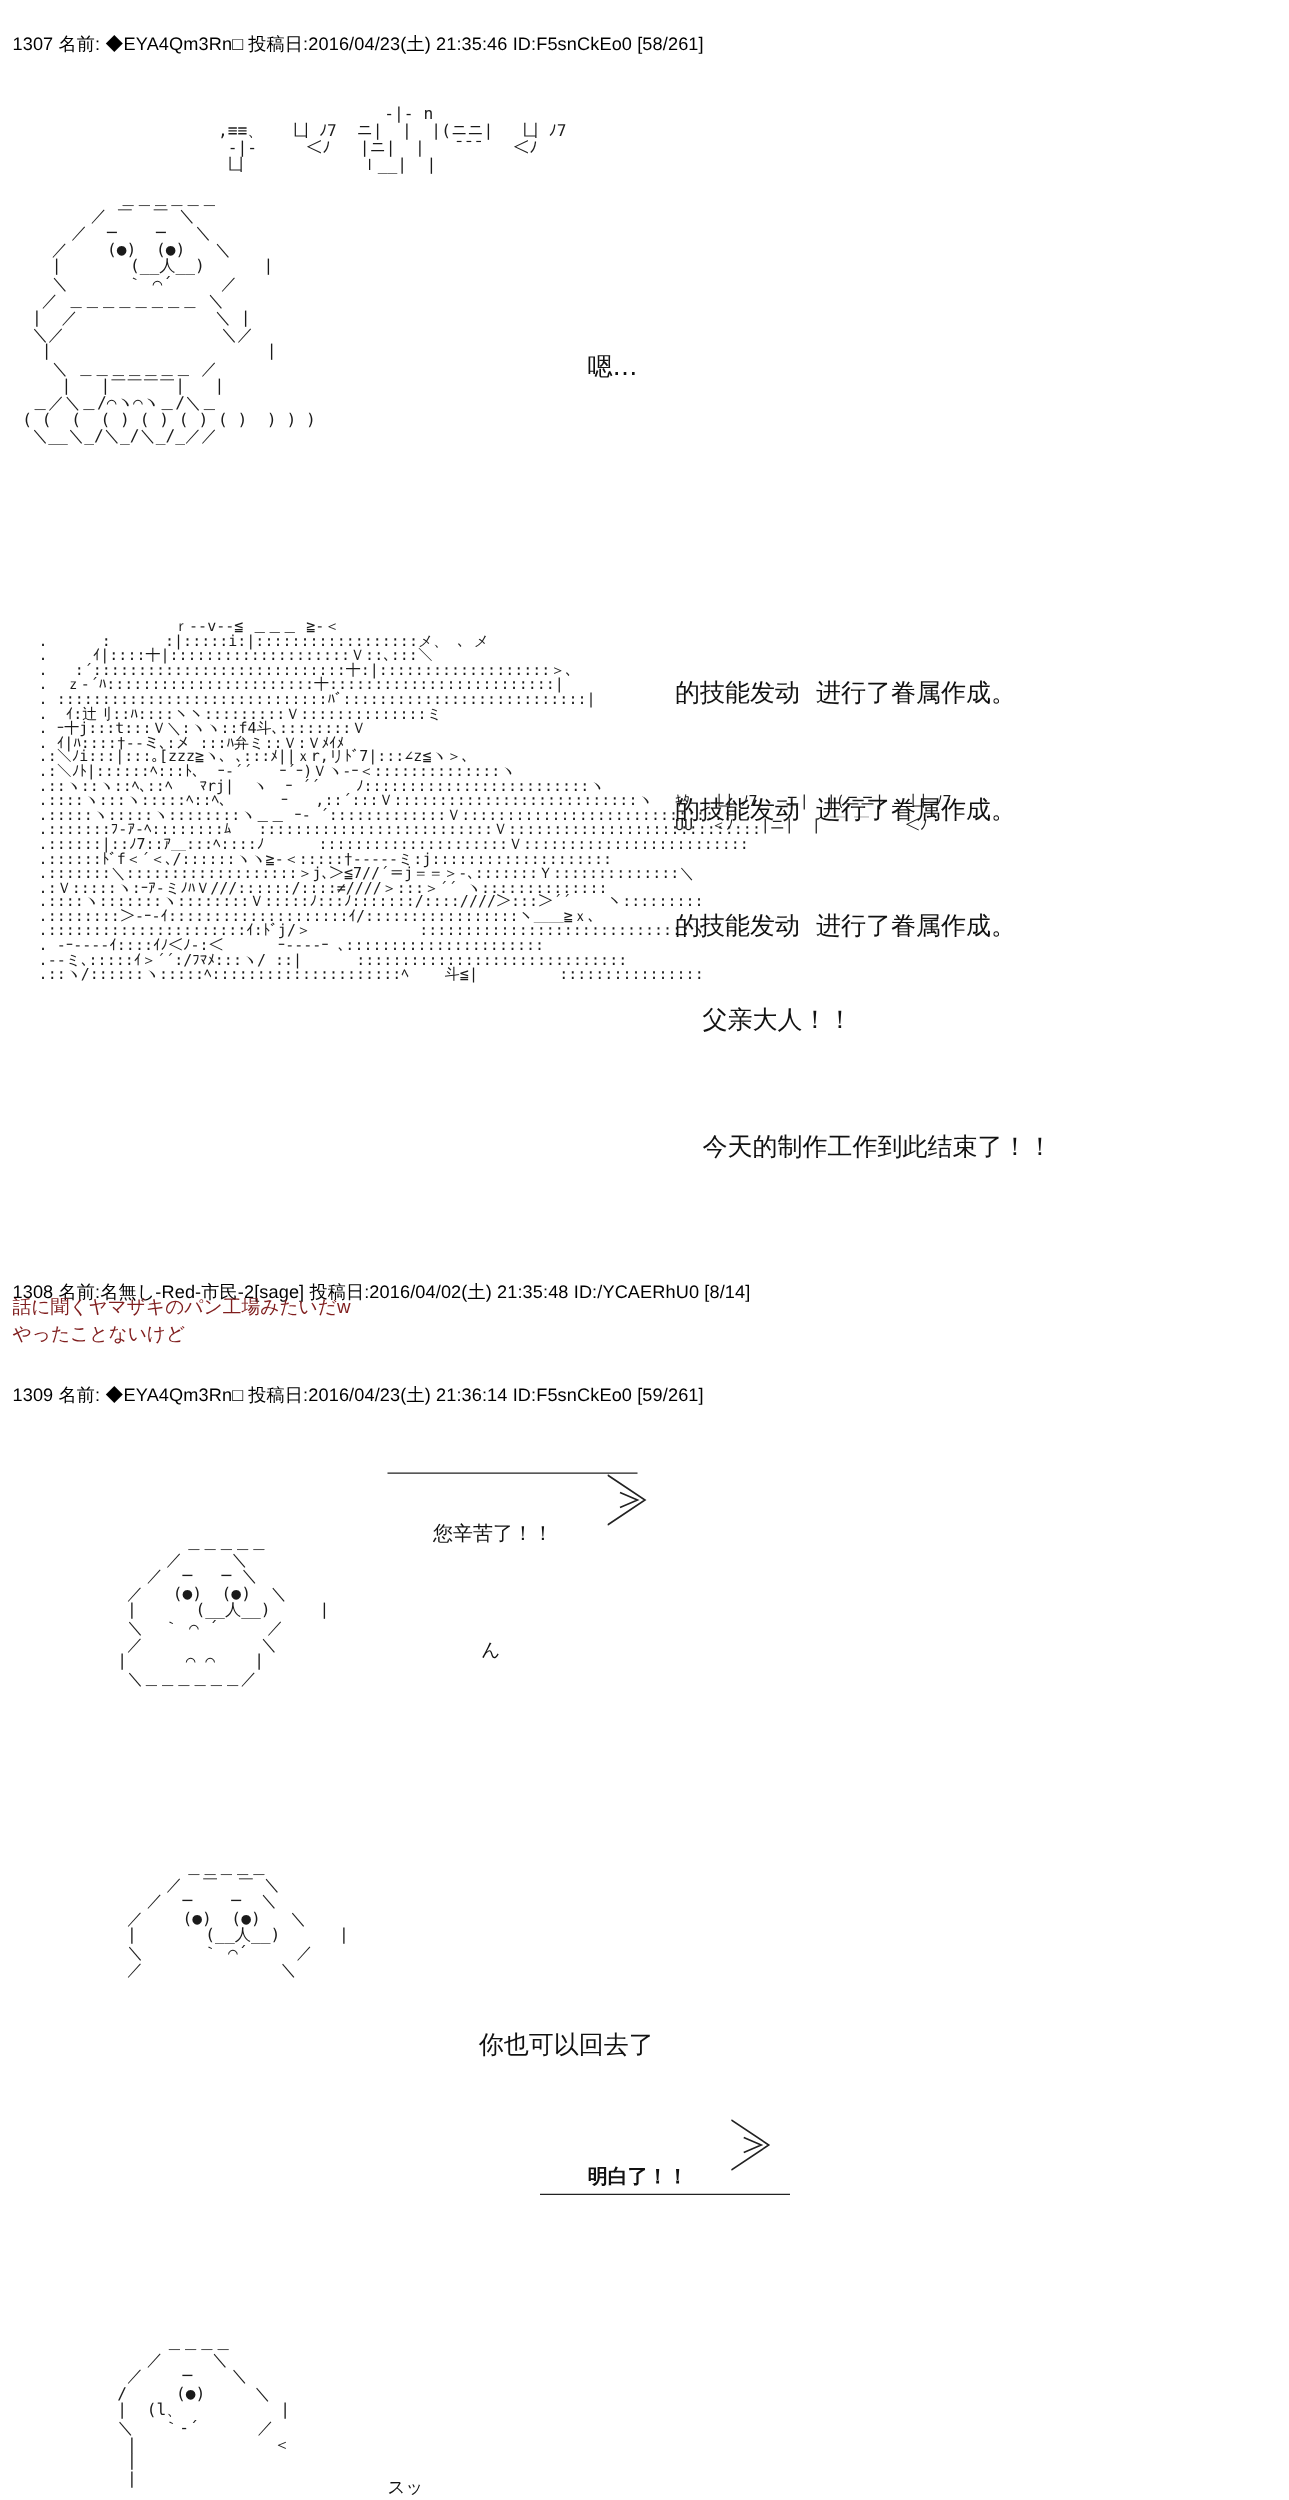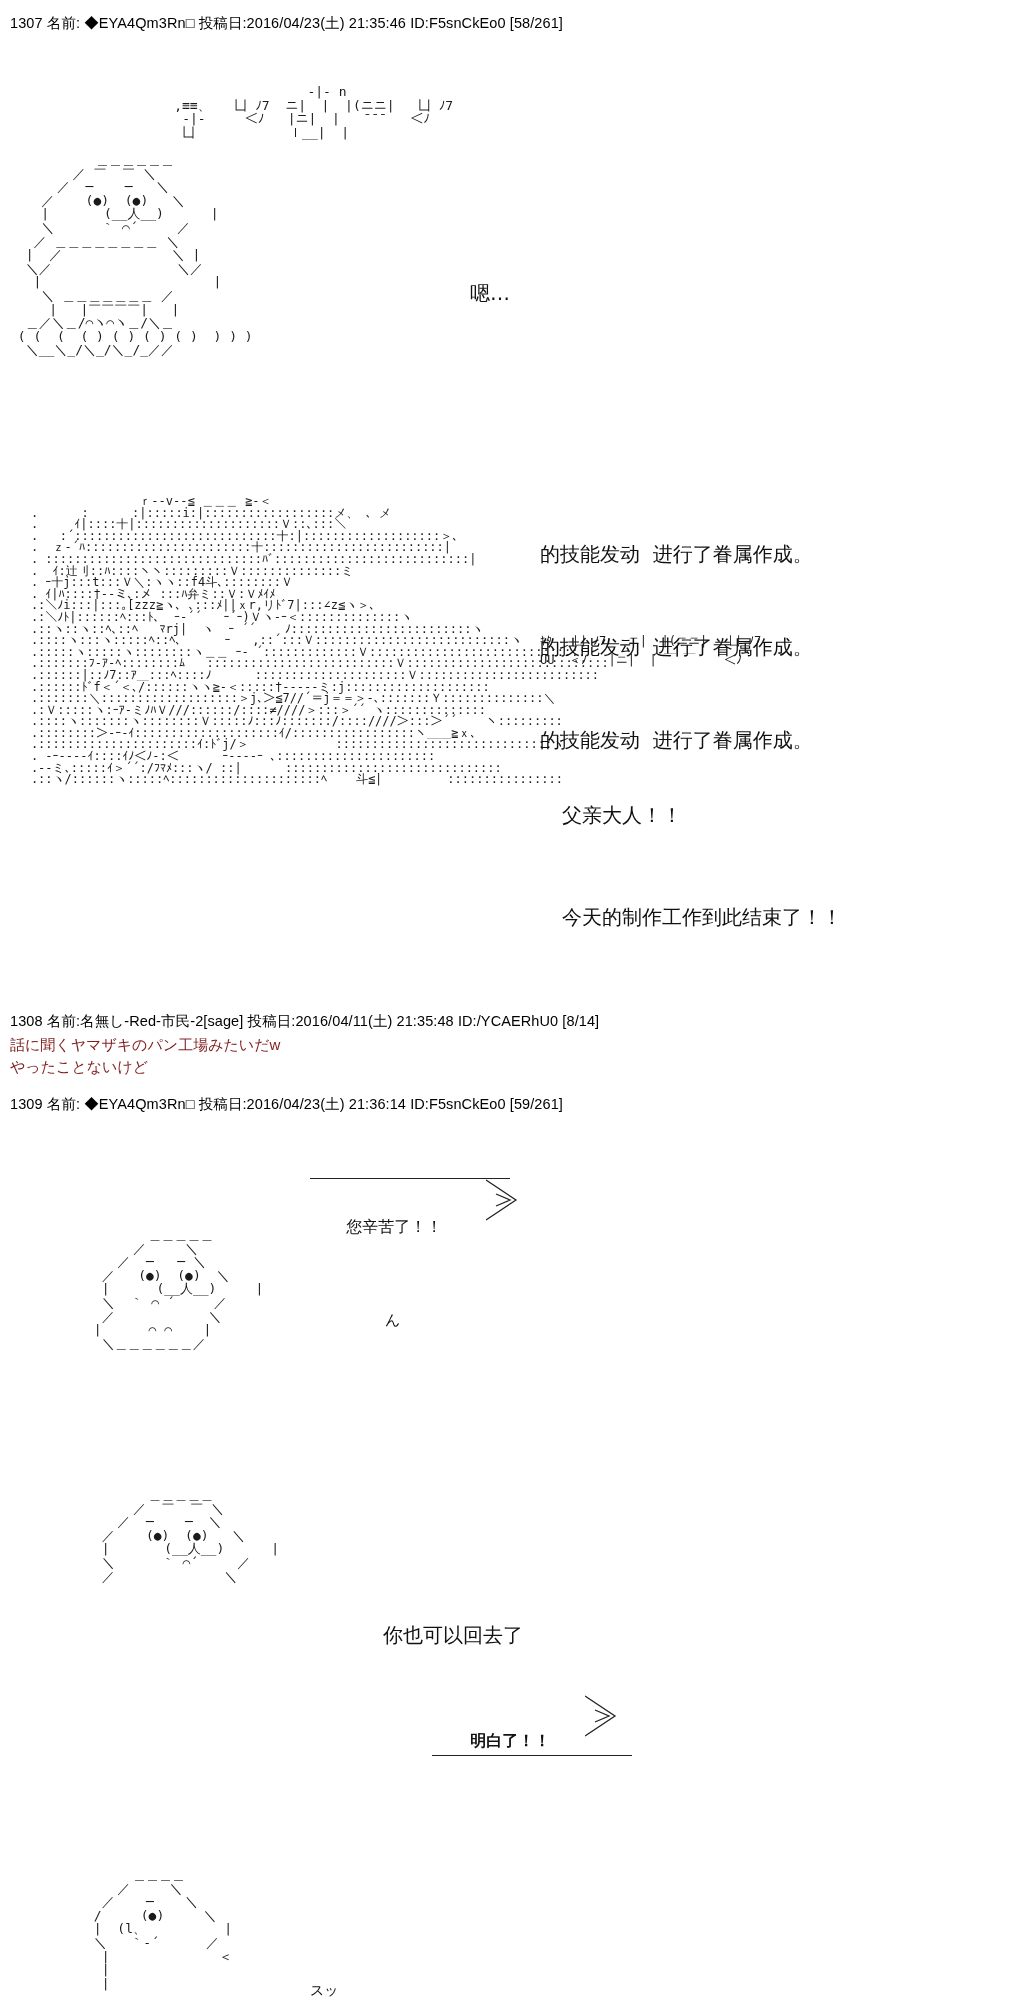--- a/index.html
+++ b/index.html
@@ -25,20 +25,21 @@
 
   
   .post-header {
     position: absolute;
     left: 10px;
     font-family: "Liberation Sans", sans-serif;
     font-size: 14.5px;
     letter-spacing: 0.1px;
     white-space: pre;
     color: #000;
+    margin-top: 12px;
   }
 
   .post-body-line {
     position: absolute;
     left: 10px;
     font-family: "Liberation Sans", sans-serif;
     font-size: 15px;
     white-space: pre;
     color: #7f1d1d;
   }
@@ -206,21 +207,21 @@
   </div>
 
   <pre class="dialogue d-kita2">ｷﾀ   凵 ﾉ7   ニ|  |(ニニ|   凵 ﾉ7
 UU  ＜ﾉ   |ニ|  | ￣ ￣    ＜ﾉ</pre>
 
   <div class="dialogue d-father">
     <div>父亲大人！！</div>
     <div>今天的制作工作到此结束了！！</div>
   </div>
 
-  <div class="post-header" style="top:1012px;">1308 名前:名無し-Red-市民-2[sage] 投稿日:2016/04/11(土) 21:35:48 ID:/YCAERhU0 [8/14]</div>
+  <div class="post-header" style="top:1012px;">1308 名前:名無し-Red-市民-2[sage] 投稿日:2016/04/02(土) 21:35:48 ID:/YCAERhU0 [8/14]</div>
 
   <div class="post-body-line" style="top:1036px;">話に聞くヤマザキのパン工場みたいだw</div>
 
   <div class="post-body-line" style="top:1058px;">やったことないけど</div>
 
   <div class="post-header" style="top:1095px;">1309 名前: ◆EYA4Qm3Rn□ 投稿日:2016/04/23(土) 21:36:14 ID:F5snCkEo0 [59/261]</div>
 
   <div class="bubble-top-line b1-line"></div>
   <div class="bubble-arrow b1-arrow">
     <svg width="34" height="44" viewBox="0 0 34 44">

